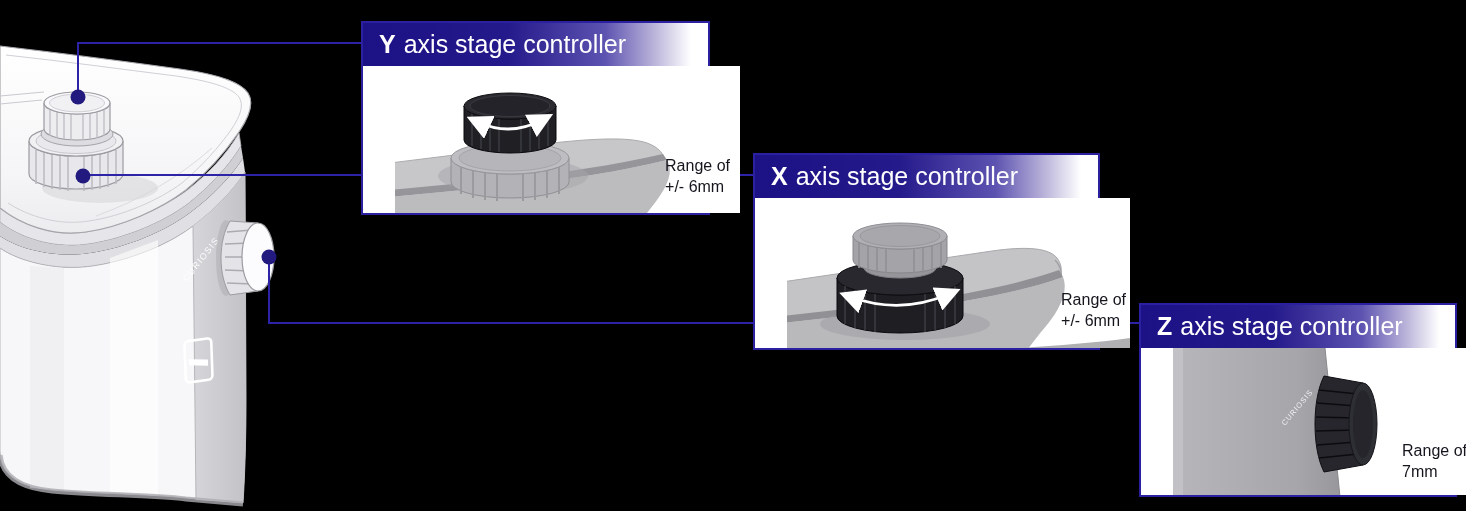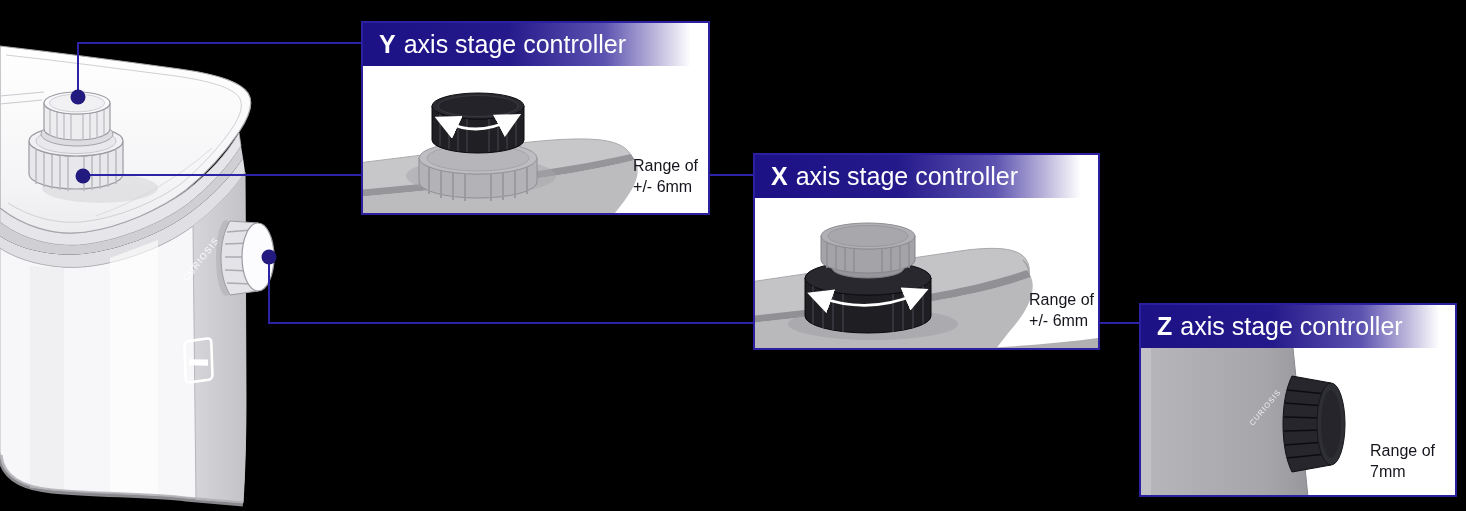--- a/index.html
+++ b/index.html
@@ -17,21 +17,21 @@
   .panel-x{left:753px;top:153px;width:347px;height:197px;}
   .panel-z{left:1139px;top:303px;width:318px;height:194px;}
   .panel-header{
     height:43px;display:flex;align-items:center;padding-left:16px;
     background:linear-gradient(90deg,#1c1185 0%,#251a8b 42%,#5c52b0 70%,#beb8dc 85%,#ffffff 95%);
     color:#fff;font-size:25px;white-space:nowrap;
   }
   .axis-letter{font-weight:bold;margin-right:8px;}
   .panel-body{
     position:relative;width:100%;height:calc(100% - 43px);
-    background:#fff;overflow:hidden;
+    background:#fff;overflow:hidden;margin-left:32px;
   }
   .photo{position:absolute;left:0;top:0;}
   .range{
     position:absolute;font-size:16px;color:#15151d;line-height:1.3;
     text-align:left;z-index:2;
   }
   .range-y{right:10px;bottom:15px;}
   .range-x{right:4px;bottom:16px;}
   .range-z{right:20px;bottom:12px;}
   .connectors{z-index:2;}

